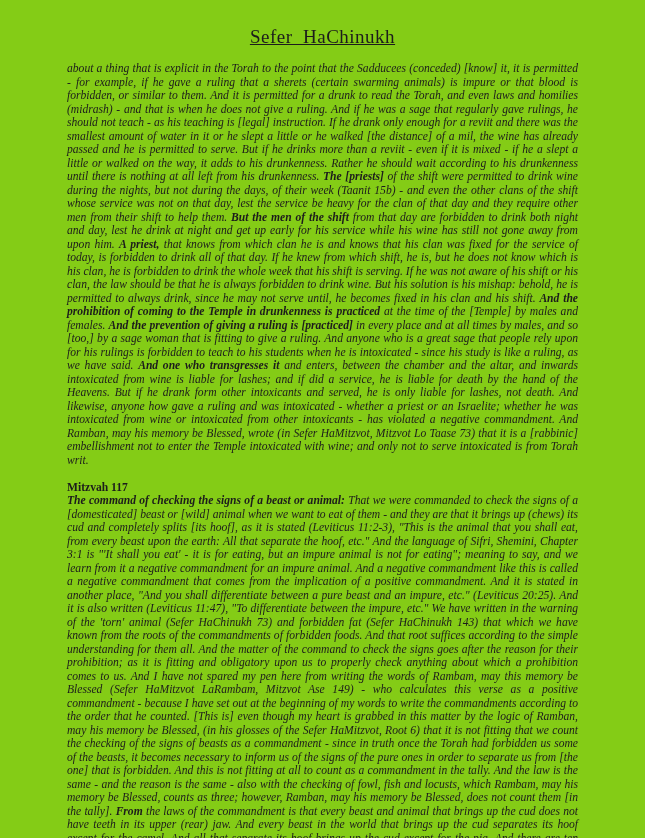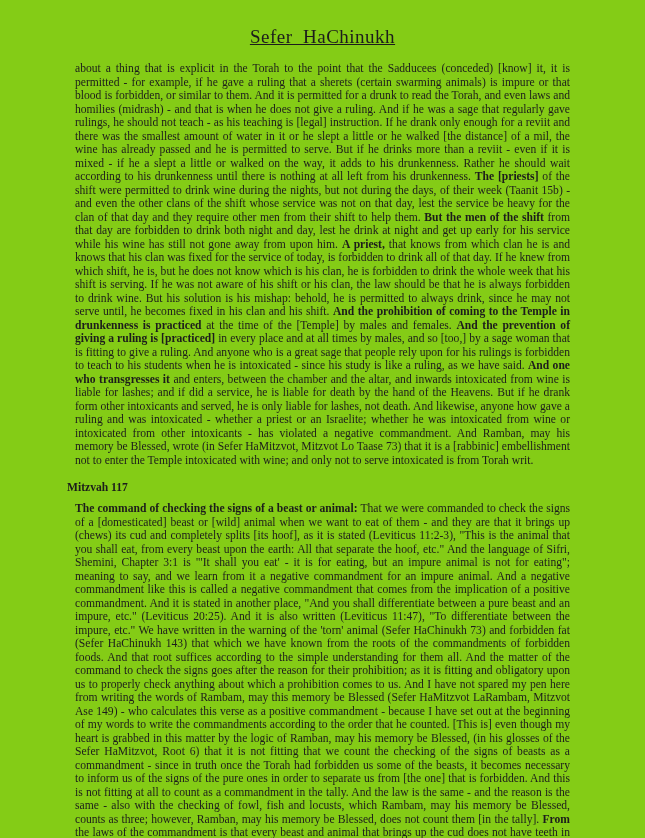--- a/index.html
+++ b/index.html
@@ -16,24 +16,25 @@
   .title {
     font-size: 19px;
     font-weight: normal;
     text-align: center;
     text-decoration: underline;
     white-space: pre;
     margin: 0 0 14px 0;
     letter-spacing: 0.5px;
   }
   .para {
-    margin: 8px;
+    margin: 0;
     font-size: 11.6px;
     line-height: 13.5px;
     text-align: justify;
+    font-style: italic;
   }
   .para b, .section-heading { font-weight: bold; }
   .section-heading {
     font-size: 11.6px;
     line-height: 13.5px;
     margin: 13.5px 0 0 0;
   }
 </style>
 </head>
 <body>

